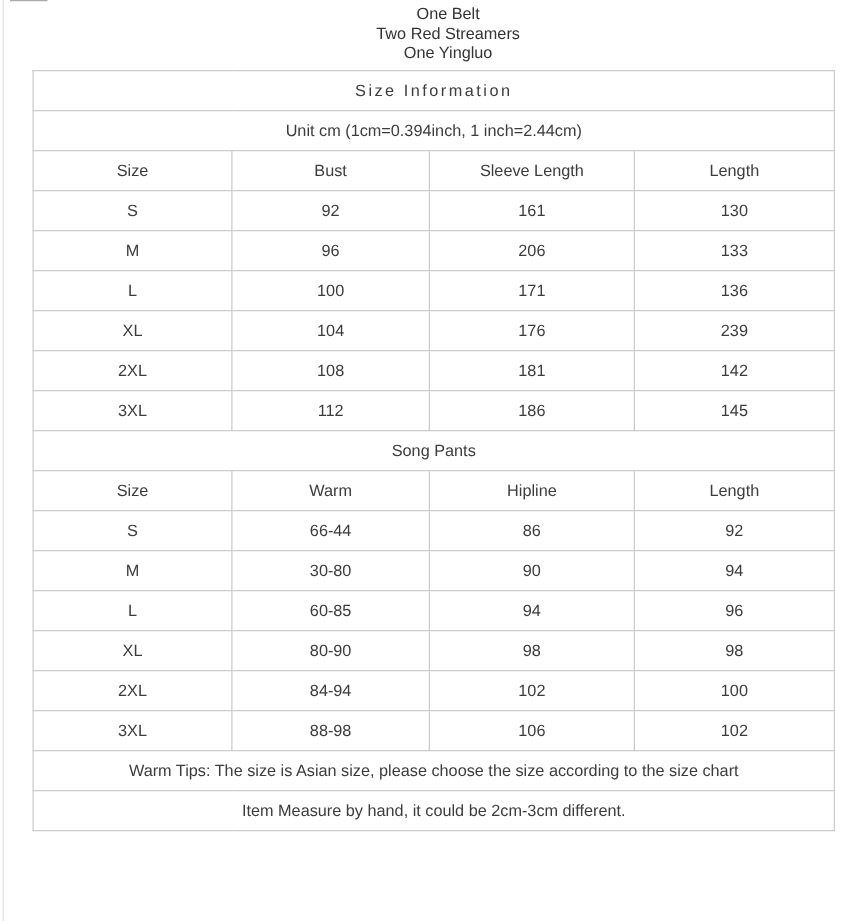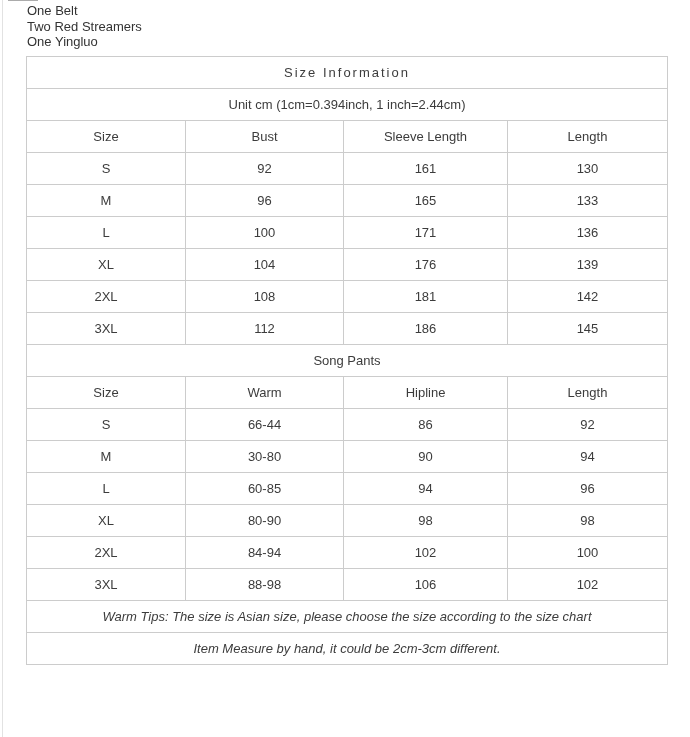--- a/index.html
+++ b/index.html
@@ -22,20 +22,21 @@
     position: absolute;
     left: 8px; top: 0;
     width: 30px; height: 1px;
     background: #ababab;
   }
   .intro {
     margin: 3px 0 0 27px;
     font-size: 13px;
     line-height: 15.5px;
     color: #333333;
+    text-align: center;
   }
   table.size-table {
     border-collapse: collapse;
     table-layout: fixed;
     width: 641px;
     margin: 6px 0 0 26px;
     padding-left: 44px;
   }
   table.size-table td {
     border: 1px solid #cccccc;
@@ -50,21 +51,20 @@
   }
   td.title-cell {
     font-size: 14px;
     letter-spacing: 2px;
     color: #444444;
   }
   td.note-cell {
     text-align: left;
     padding: 0 6px;
     white-space: normal;
-    font-style: italic;
   }
 </style>
 </head>
 <body>
 
 <div class="left-rule"></div>
 <div class="top-fragment"></div>
 
 <div class="intro">
   <div>One Belt</div>
@@ -95,34 +95,34 @@
     </tr>
     <tr>
       <td>S</td>
       <td>92</td>
       <td>161</td>
       <td>130</td>
     </tr>
     <tr>
       <td>M</td>
       <td>96</td>
-      <td>165</td>
+      <td>206</td>
       <td>133</td>
     </tr>
     <tr>
       <td>L</td>
       <td>100</td>
       <td>171</td>
       <td>136</td>
     </tr>
     <tr>
       <td>XL</td>
       <td>104</td>
       <td>176</td>
-      <td>139</td>
+      <td>239</td>
     </tr>
     <tr>
       <td>2XL</td>
       <td>108</td>
       <td>181</td>
       <td>142</td>
     </tr>
     <tr>
       <td>3XL</td>
       <td>112</td>

